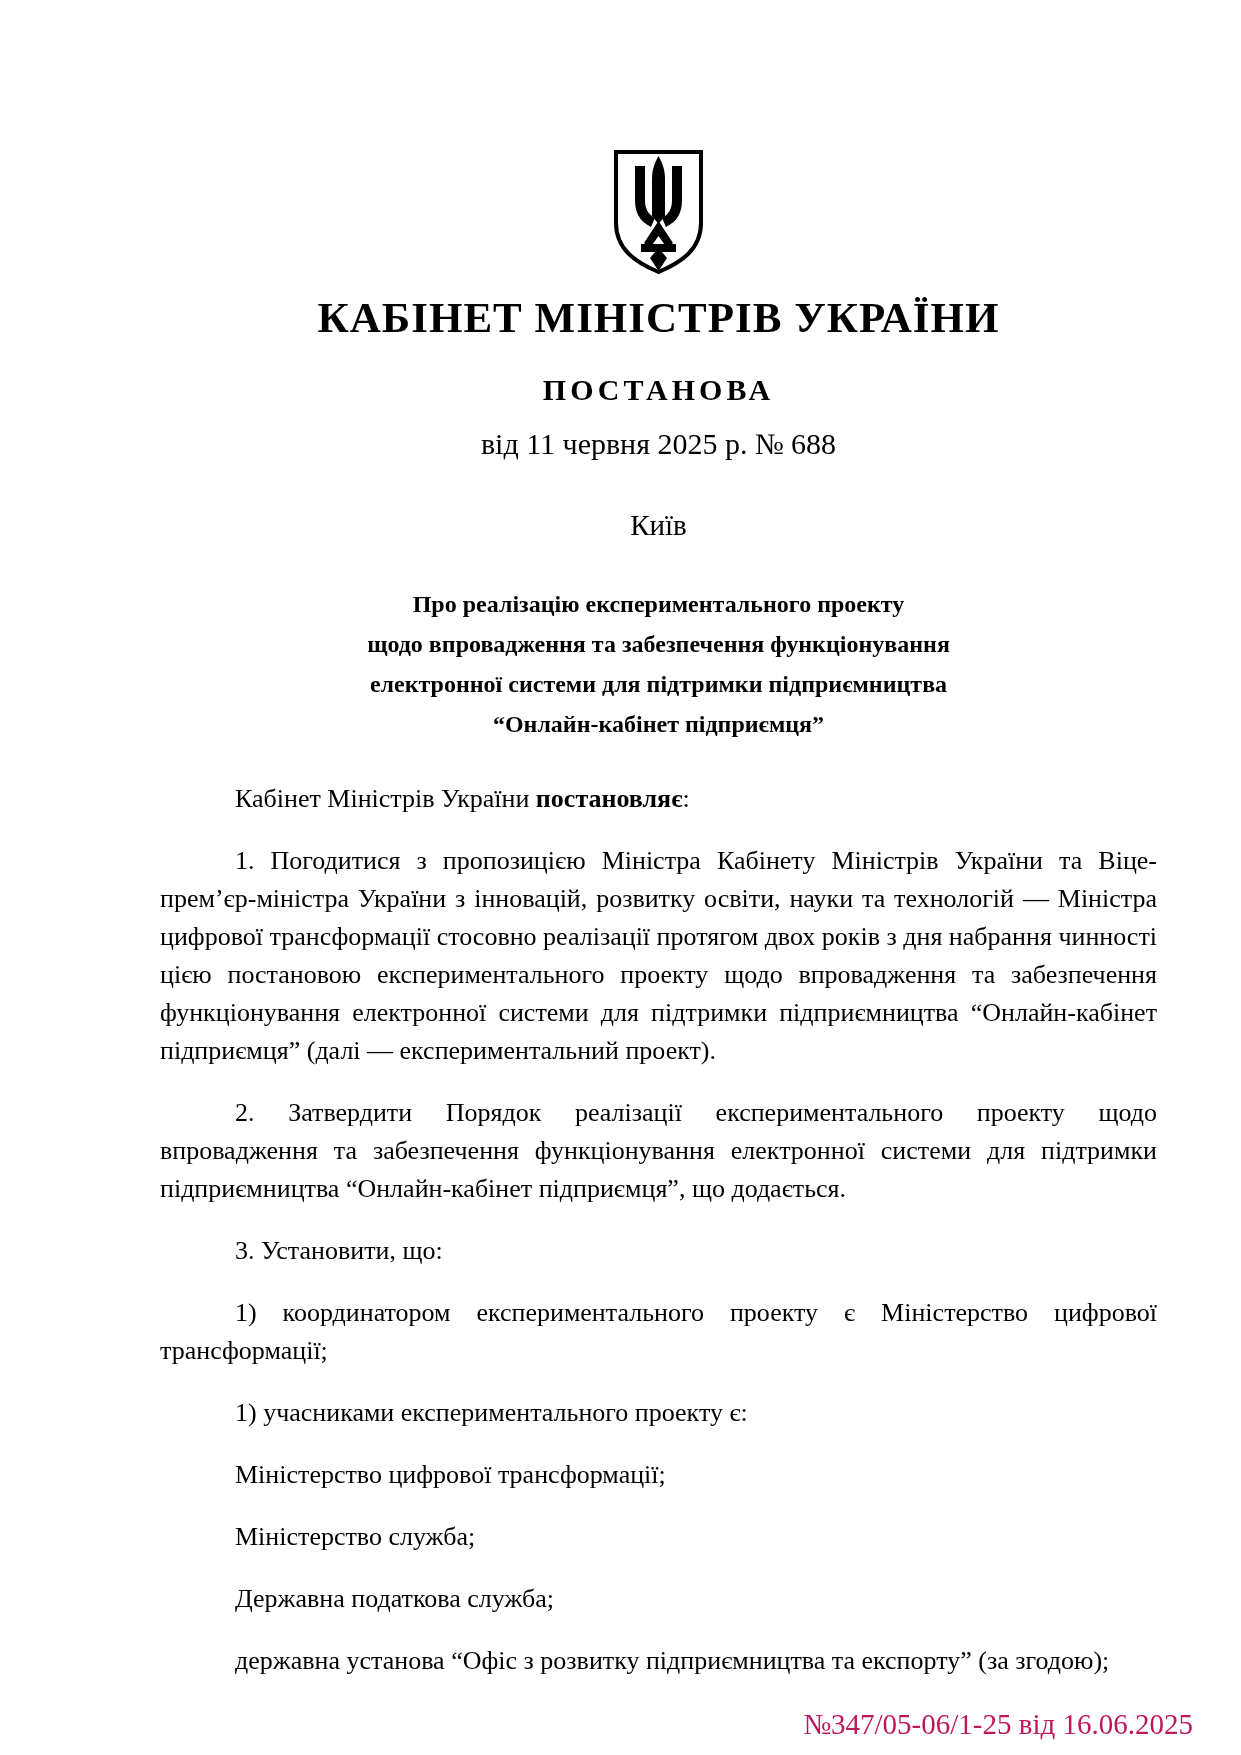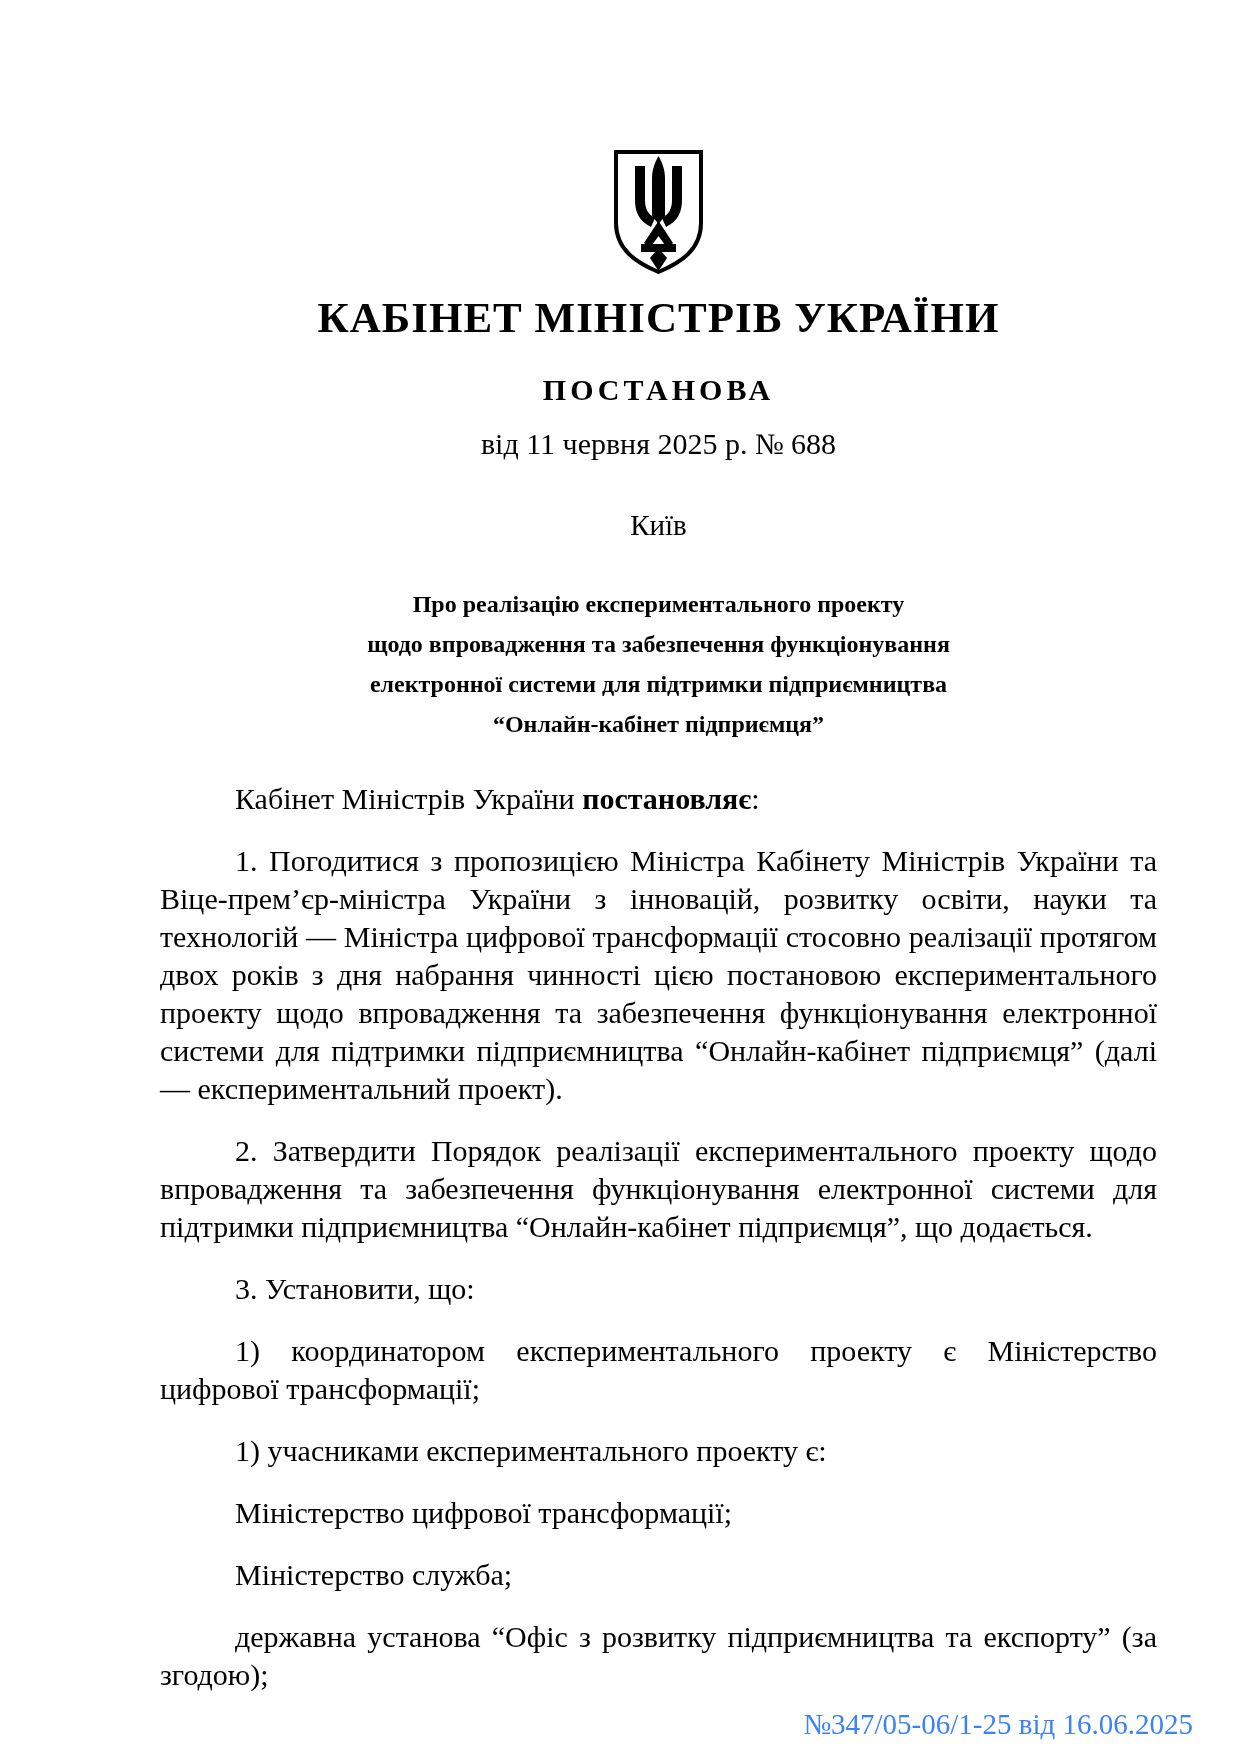--- a/index.html
+++ b/index.html
@@ -42,21 +42,21 @@
     margin-top: 48px;
   }
   .doc-title {
     font-size: 24px;
     font-weight: bold;
     line-height: 40px;
     margin-top: 42px;
   }
   .body-text { margin-top: 20px; }
   .body-text p, p.preamble {
-    font-size: 30px;
+    font-size: 26px;
     line-height: 38px;
     text-align: justify;
     text-indent: 75px;
     margin: 24px 0;
   }
   p.preamble { margin-top: 36px; margin-bottom: 22px; }
   .footer-ref {
     position: absolute;
     right: 48px;
     bottom: 14px;
@@ -102,18 +102,19 @@
   </p>
 
   <div class="body-text">
       <p>1. Погодитися з пропозицією Міністра Кабінету Міністрів України та Віце-прем’єр-міністра України з інновацій, розвитку освіти, науки та технологій — Міністра цифрової трансформації стосовно реалізації протягом двох років з дня набрання чинності цією постановою експериментального проекту щодо впровадження та забезпечення функціонування електронної системи для підтримки підприємництва “Онлайн-кабінет підприємця” (далі — експериментальний проект).</p>
       <p>2. Затвердити Порядок реалізації експериментального проекту щодо впровадження та забезпечення функціонування електронної системи для підтримки підприємництва “Онлайн-кабінет підприємця”, що додається.</p>
       <p>3. Установити, що:</p>
       <p>1) координатором експериментального проекту є Міністерство цифрової трансформації;</p>
       <p>1) учасниками експериментального проекту є:</p>
       <p>Міністерство цифрової трансформації;</p>
       <p>Міністерство служба;</p>
+      <p>Державна податкова служба;</p>
       <p>державна установа “Офіс з розвитку підприємництва та експорту” (за згодою);</p>
     </div>
 
-  <div class="footer-ref" style="color: #3b82f6;">№347/05-06/1-25 від 16.06.2025</div>
+  <div class="footer-ref" style="color: #be185d;">№347/05-06/1-25 від 16.06.2025</div>
 
 </div>
 
 </body></html>

